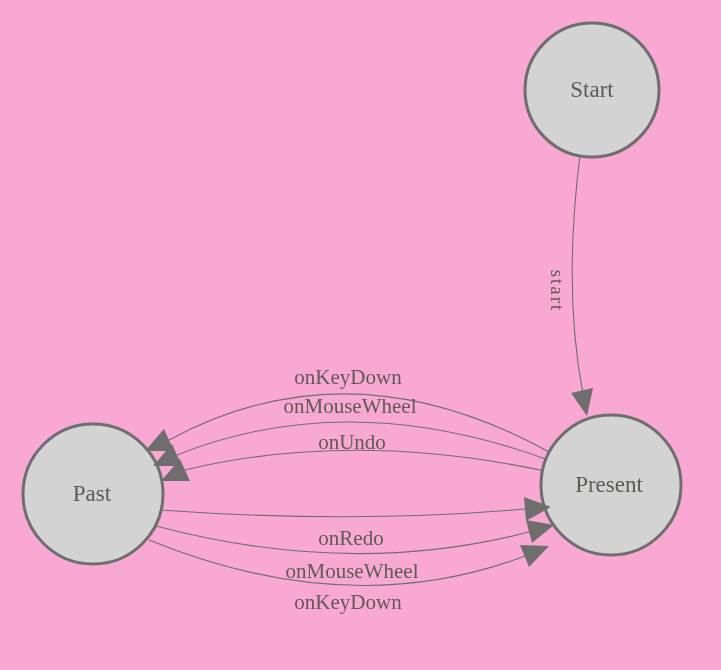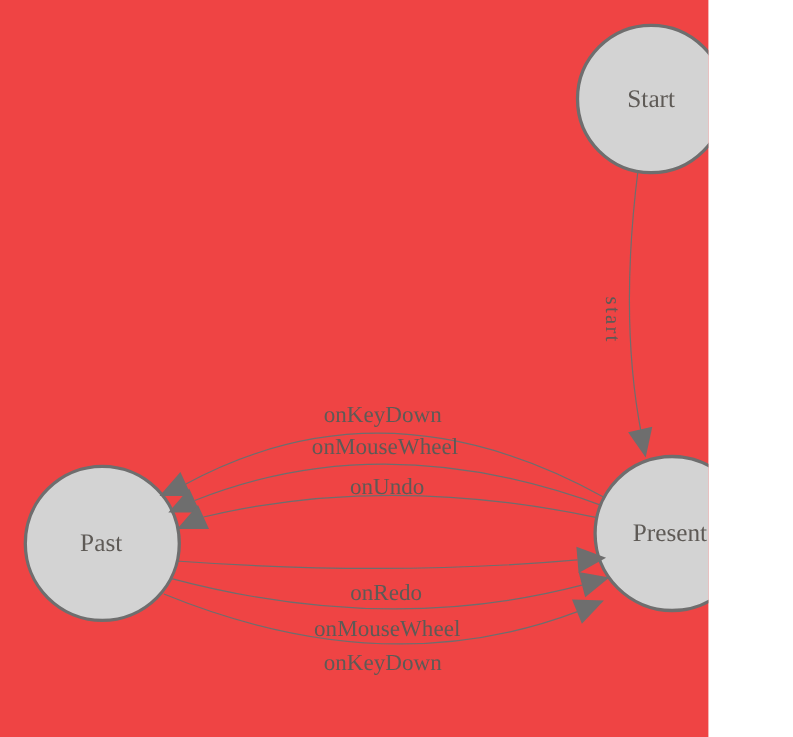--- a/index.html
+++ b/index.html
@@ -2,23 +2,23 @@
 <html><head>
 <meta charset="utf-8">
 <style>
   html, body {
     margin: 0;
     padding: 0;
     background: #ffffff;
   }
   .stage {
     position: relative;
-    width: 644px;
+    width: 721px;
     height: 670px;
-    background: #ef4444;
+    background: #f9a8d4;
     overflow: hidden;
   }
   svg { display: block; }
   .edge {
     fill: none;
     stroke: #6e6e6e;
     stroke-width: 1.1;
   }
   .node-circle {
     stroke: #6e6e6e;

